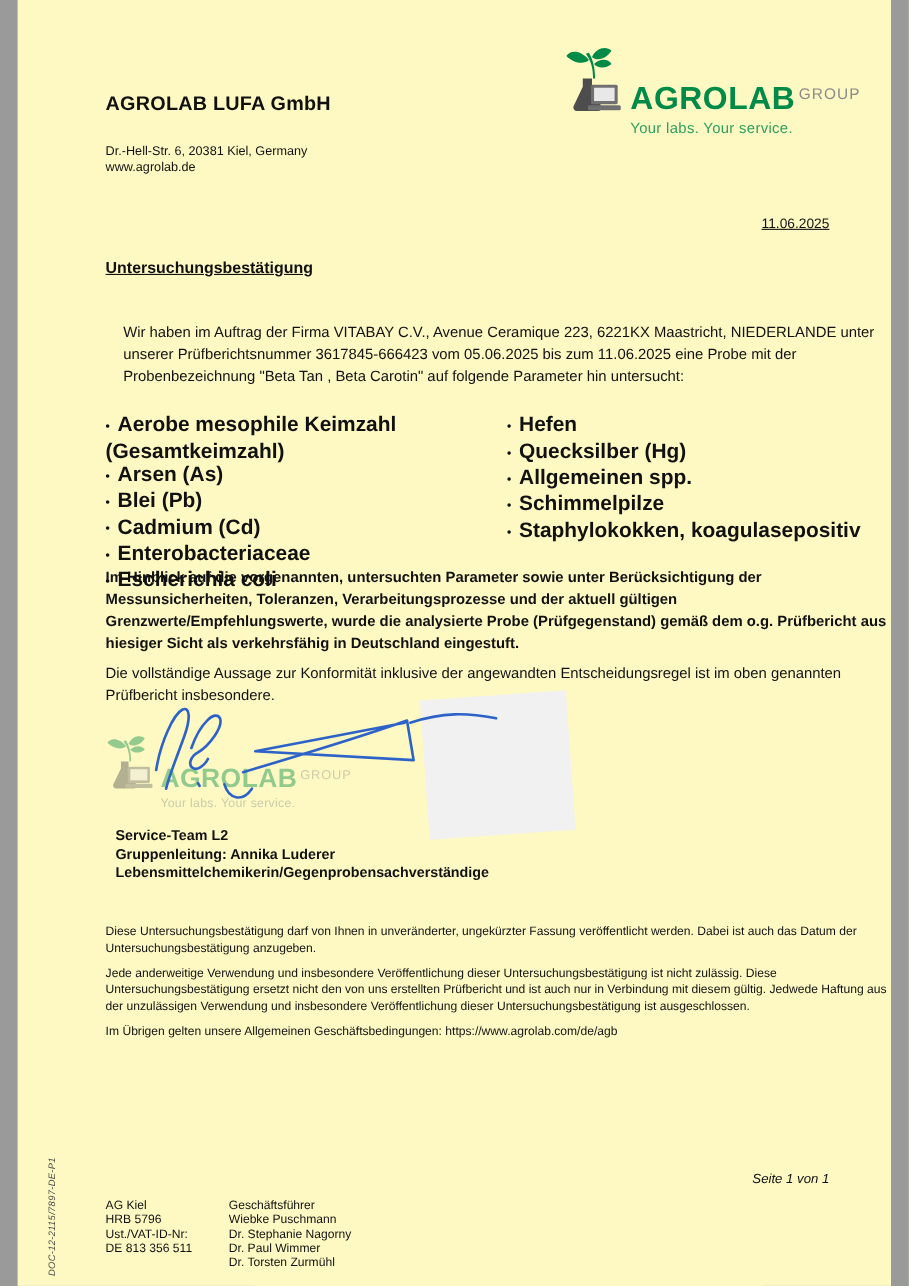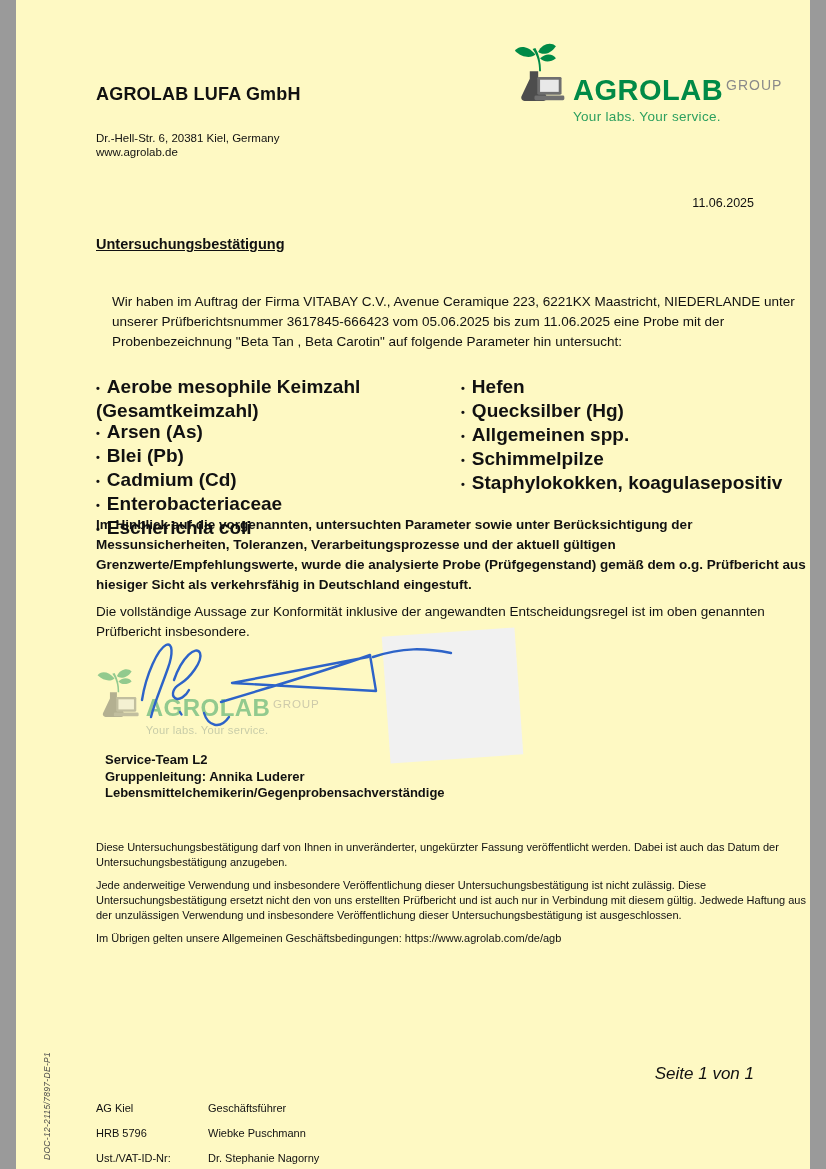--- a/index.html
+++ b/index.html
@@ -11,21 +11,21 @@
   .company{position:absolute;left:80px;top:84px;font-size:18px;font-weight:bold;letter-spacing:.2px;}
   .address-block{position:absolute;left:80px;top:131px;font-size:11.5px;line-height:14px;}
   .logo{position:absolute;left:497px;top:42px;display:flex;align-items:flex-start;}
   .logo-icon{width:56px;height:68px;flex:0 0 auto;}
   .logo-textwrap{margin-left:4px;margin-top:34px;}
   .logo-brandline{display:flex;align-items:flex-start;line-height:1;}
   .logo-brand{font-size:29px;font-weight:bold;color:#008a47;letter-spacing:.5px;}
   .logo-suffix{font-size:14px;color:#8a8a8a;letter-spacing:1px;margin-left:3px;margin-top:2px;}
   .logo-tagline{font-size:13.5px;color:#2da05f;margin-top:4px;letter-spacing:.3px;}
   
-  .date{position:absolute;right:56px;top:196px;font-size:12.5px;}
+  .date{position:absolute;right:56px;top:196px;font-size:12.5px;text-decoration:underline;}
   .doc-title{position:absolute;left:80px;top:236px;width:715px;text-align:left;
     font-size:14.5px;font-weight:bold;text-decoration:underline;}
   .intro{position:absolute;left:96px;top:278px;width:716px;font-size:13.5px;line-height:20px;}
   .params{position:absolute;left:80px;top:376px;width:716px;display:flex;font-weight:bold;font-size:19px;}
   .param-col{margin:0;padding:0;list-style:none;line-height:21px;}
   .param-col.left{width:365px;flex:0 0 auto;}
   .param-item::before{content:"•";font-size:11px;margin-right:7px;position:relative;top:-1px;}
   .conclusion{position:absolute;left:80px;top:501px;width:716px;font-size:13.5px;line-height:20px;font-weight:bold;}
   .note{position:absolute;left:80px;top:588px;width:716px;font-size:13.5px;line-height:20px;}
   
@@ -35,24 +35,24 @@
   .stamp-wrap{position:absolute;left:290px;top:0;width:133px;height:127px;transform:rotate(-4deg);}
   .stamp-bg{position:absolute;inset:0;background:#f1f1f1;}
   .sig-svg{position:absolute;left:22px;top:4px;width:335px;height:104px;}
   .service-block{position:absolute;left:89px;top:752px;font-size:13px;font-weight:bold;line-height:16.5px;}
   
   .legal{position:absolute;left:80px;top:840px;width:718px;font-size:11px;line-height:15px;color:#111;}
   .legal p{margin:0 0 8px 0;}
   
   .doc-id{position:absolute;left:26px;top:1035px;height:125px;writing-mode:vertical-rl;
     transform:rotate(180deg);font-size:8.5px;font-style:italic;color:#4a4a4a;letter-spacing:.3px;}
-  .page-num{position:absolute;right:56px;top:1064px;font-size:17px;font-style:italic;}
+  .page-num{position:absolute;right:56px;top:1064px;font-size:12px;font-style:italic;}
   .footer{position:absolute;left:80px;top:1090px;display:flex;font-size:11px;line-height:13px;}
   .footer-col1{width:112px;flex:0 0 auto;}
-  .footer-line{white-space:nowrap;margin-top:12px;}
+  .footer-line{white-space:nowrap;}
 </style>
 </head>
 <body>
 
 <div class="page">
 
   <div class="company">AGROLAB LUFA GmbH</div>
   <div class="address-block">
     <div>Dr.-Hell-Str. 6, 20381 Kiel, Germany</div>
     <div>www.agrolab.de</div>

